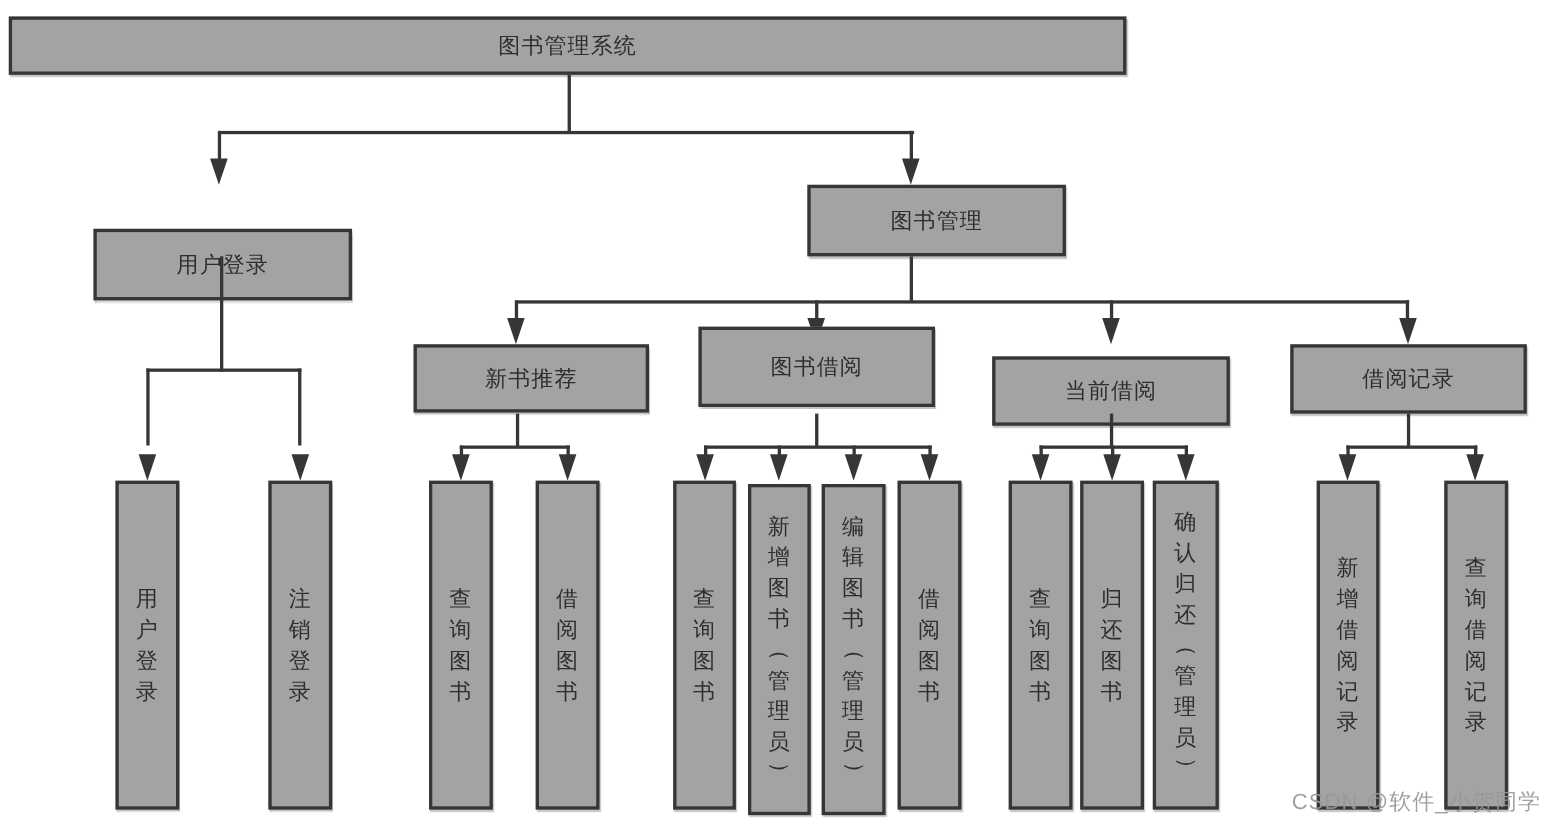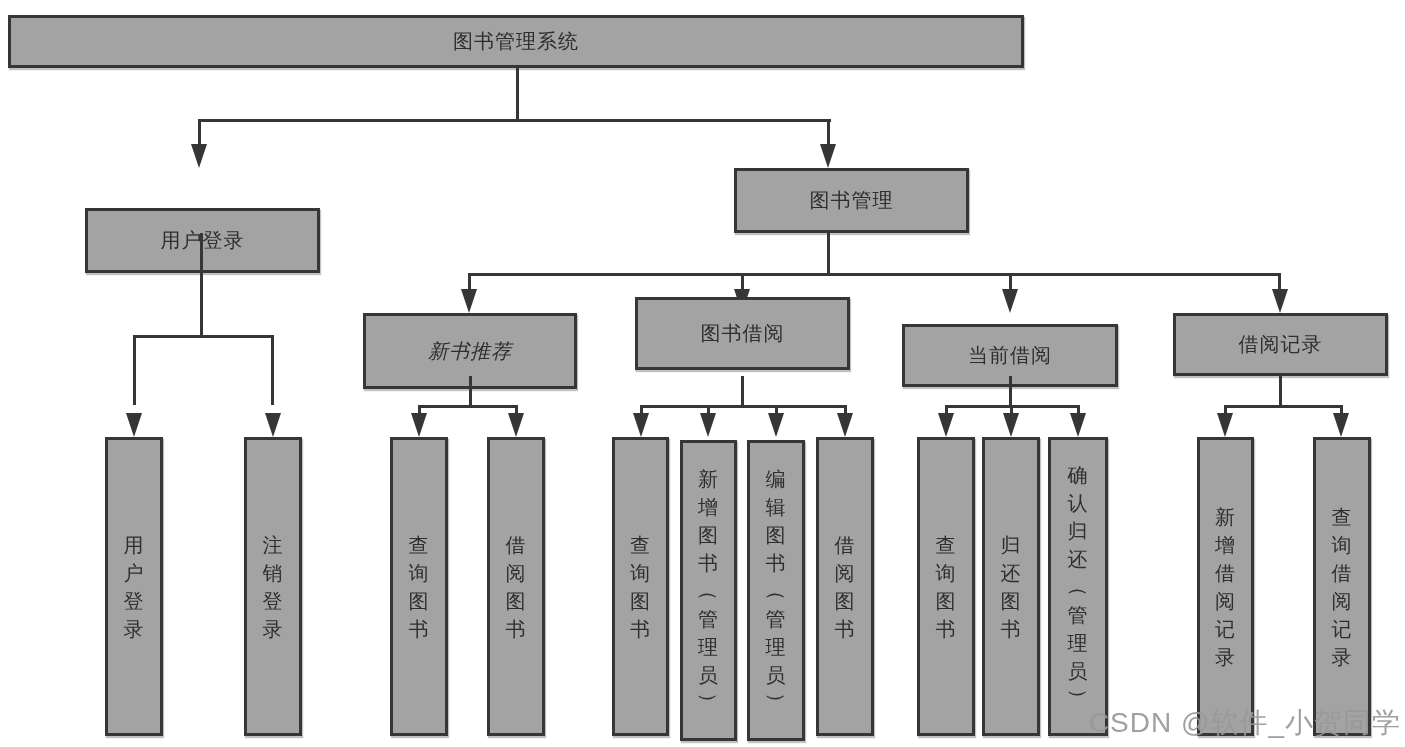--- a/index.html
+++ b/index.html
@@ -43,21 +43,21 @@
     position: absolute;
     width: 0; height: 0;
     border-left: 8px solid transparent;
     border-right: 8px solid transparent;
     border-top: 24px solid #363636;
   }
   .watermark {
     position: absolute;
     right: 4px;
     bottom: 5px;
-    font-size: 28px;
+    font-size: 20px;
     color: rgba(152,152,152,0.92);
     letter-spacing: 1px;
     white-space: nowrap;
   }
 </style>
 </head>
 <body>
 
 <div id="canvas">
 
@@ -90,21 +90,21 @@
   <div class="line" style="left:469px; top:273px; width:812px; height:3px;"></div>
   <div class="line" style="left:468px; top:273px; width:3px; height:18px;"></div>
   <div class="arrow" style="left:461px; top:289px;"></div>
   <div class="line" style="left:741px; top:273px; width:3px; height:18px;"></div>
   <div class="arrow" style="left:734px; top:289px;"></div>
   <div class="line" style="left:1009px; top:273px; width:3px; height:18px;"></div>
   <div class="arrow" style="left:1002px; top:289px;"></div>
   <div class="line" style="left:1278px; top:273px; width:3px; height:18px;"></div>
   <div class="arrow" style="left:1272px; top:289px;"></div>
 
-  <div class="node" style="left:363px; top:313px; width:214px; height:76px;font-style:italic;">
+  <div class="node" style="left:376px; top:313px; width:214px; height:62px;">
     <span>新书推荐</span>
   </div>
   <div class="node" style="left:635px; top:297px; width:215px; height:73px;">
     <span>图书借阅</span>
   </div>
   <div class="node" style="left:902px; top:324px; width:216px; height:63px;">
     <span>当前借阅</span>
   </div>
   <div class="node" style="left:1173px; top:313px; width:215px; height:63px;font-family:Liberation Serif, serif;">
     <span>借阅记录</span>

